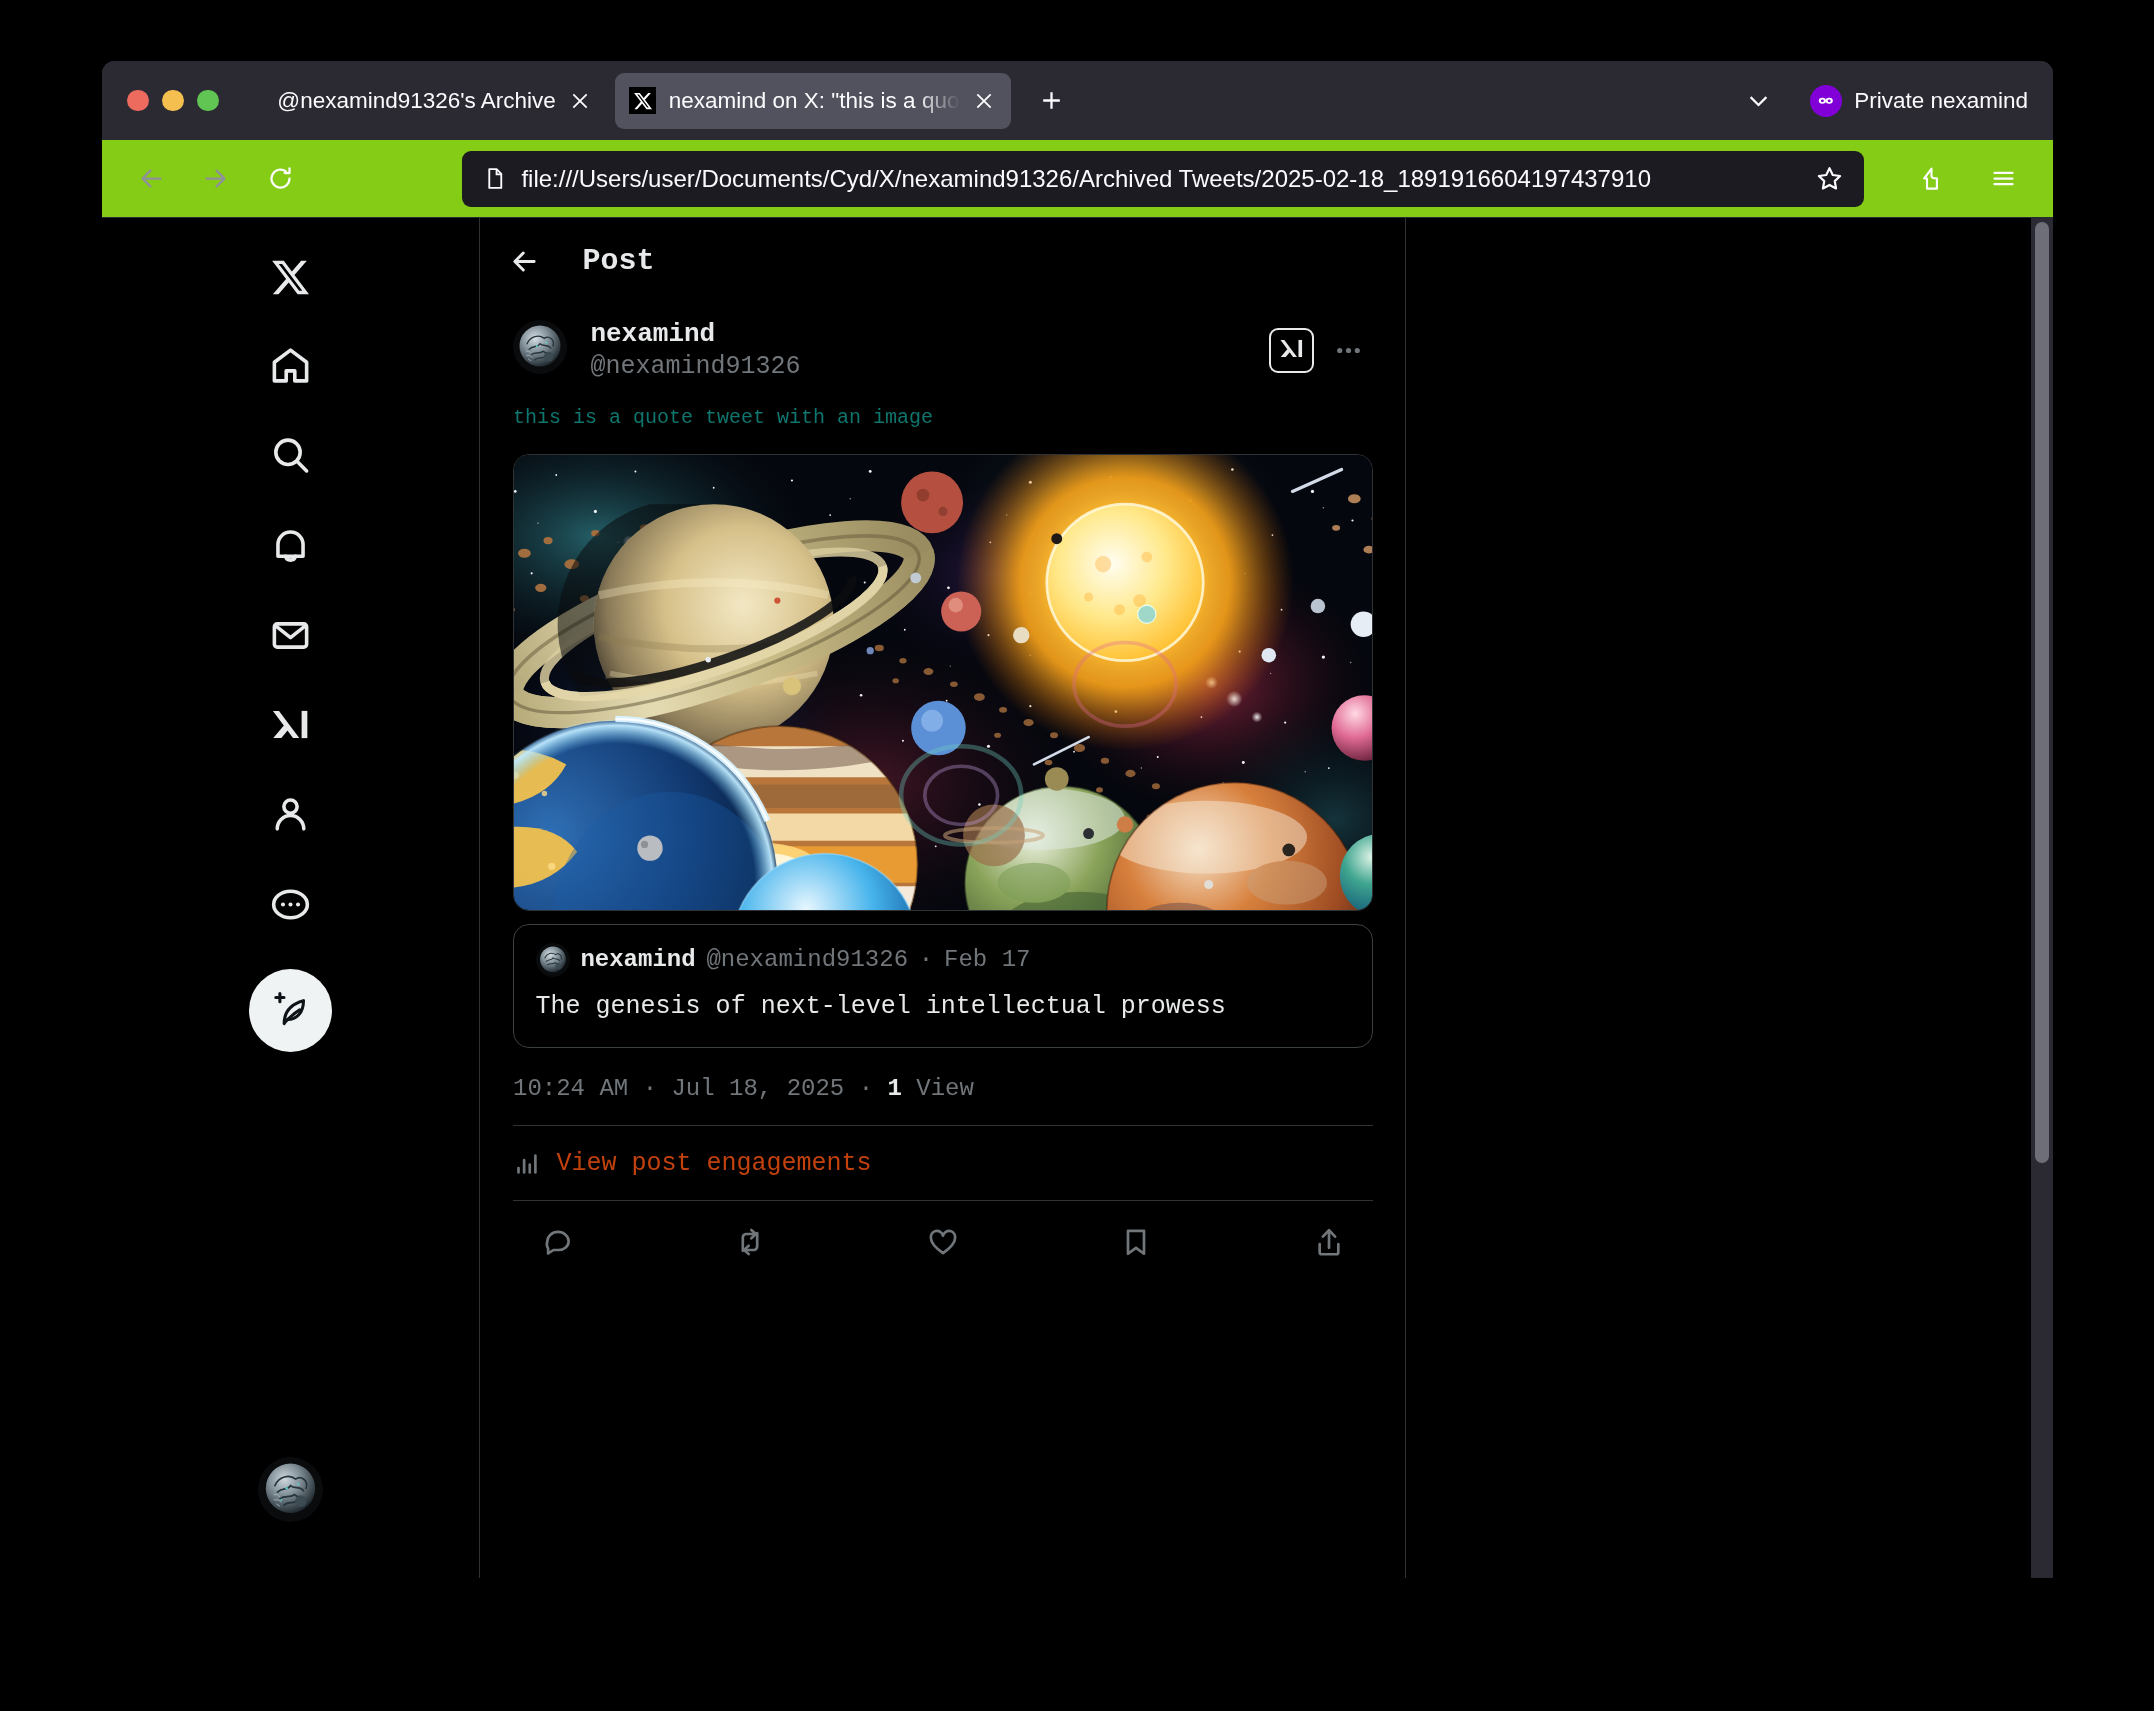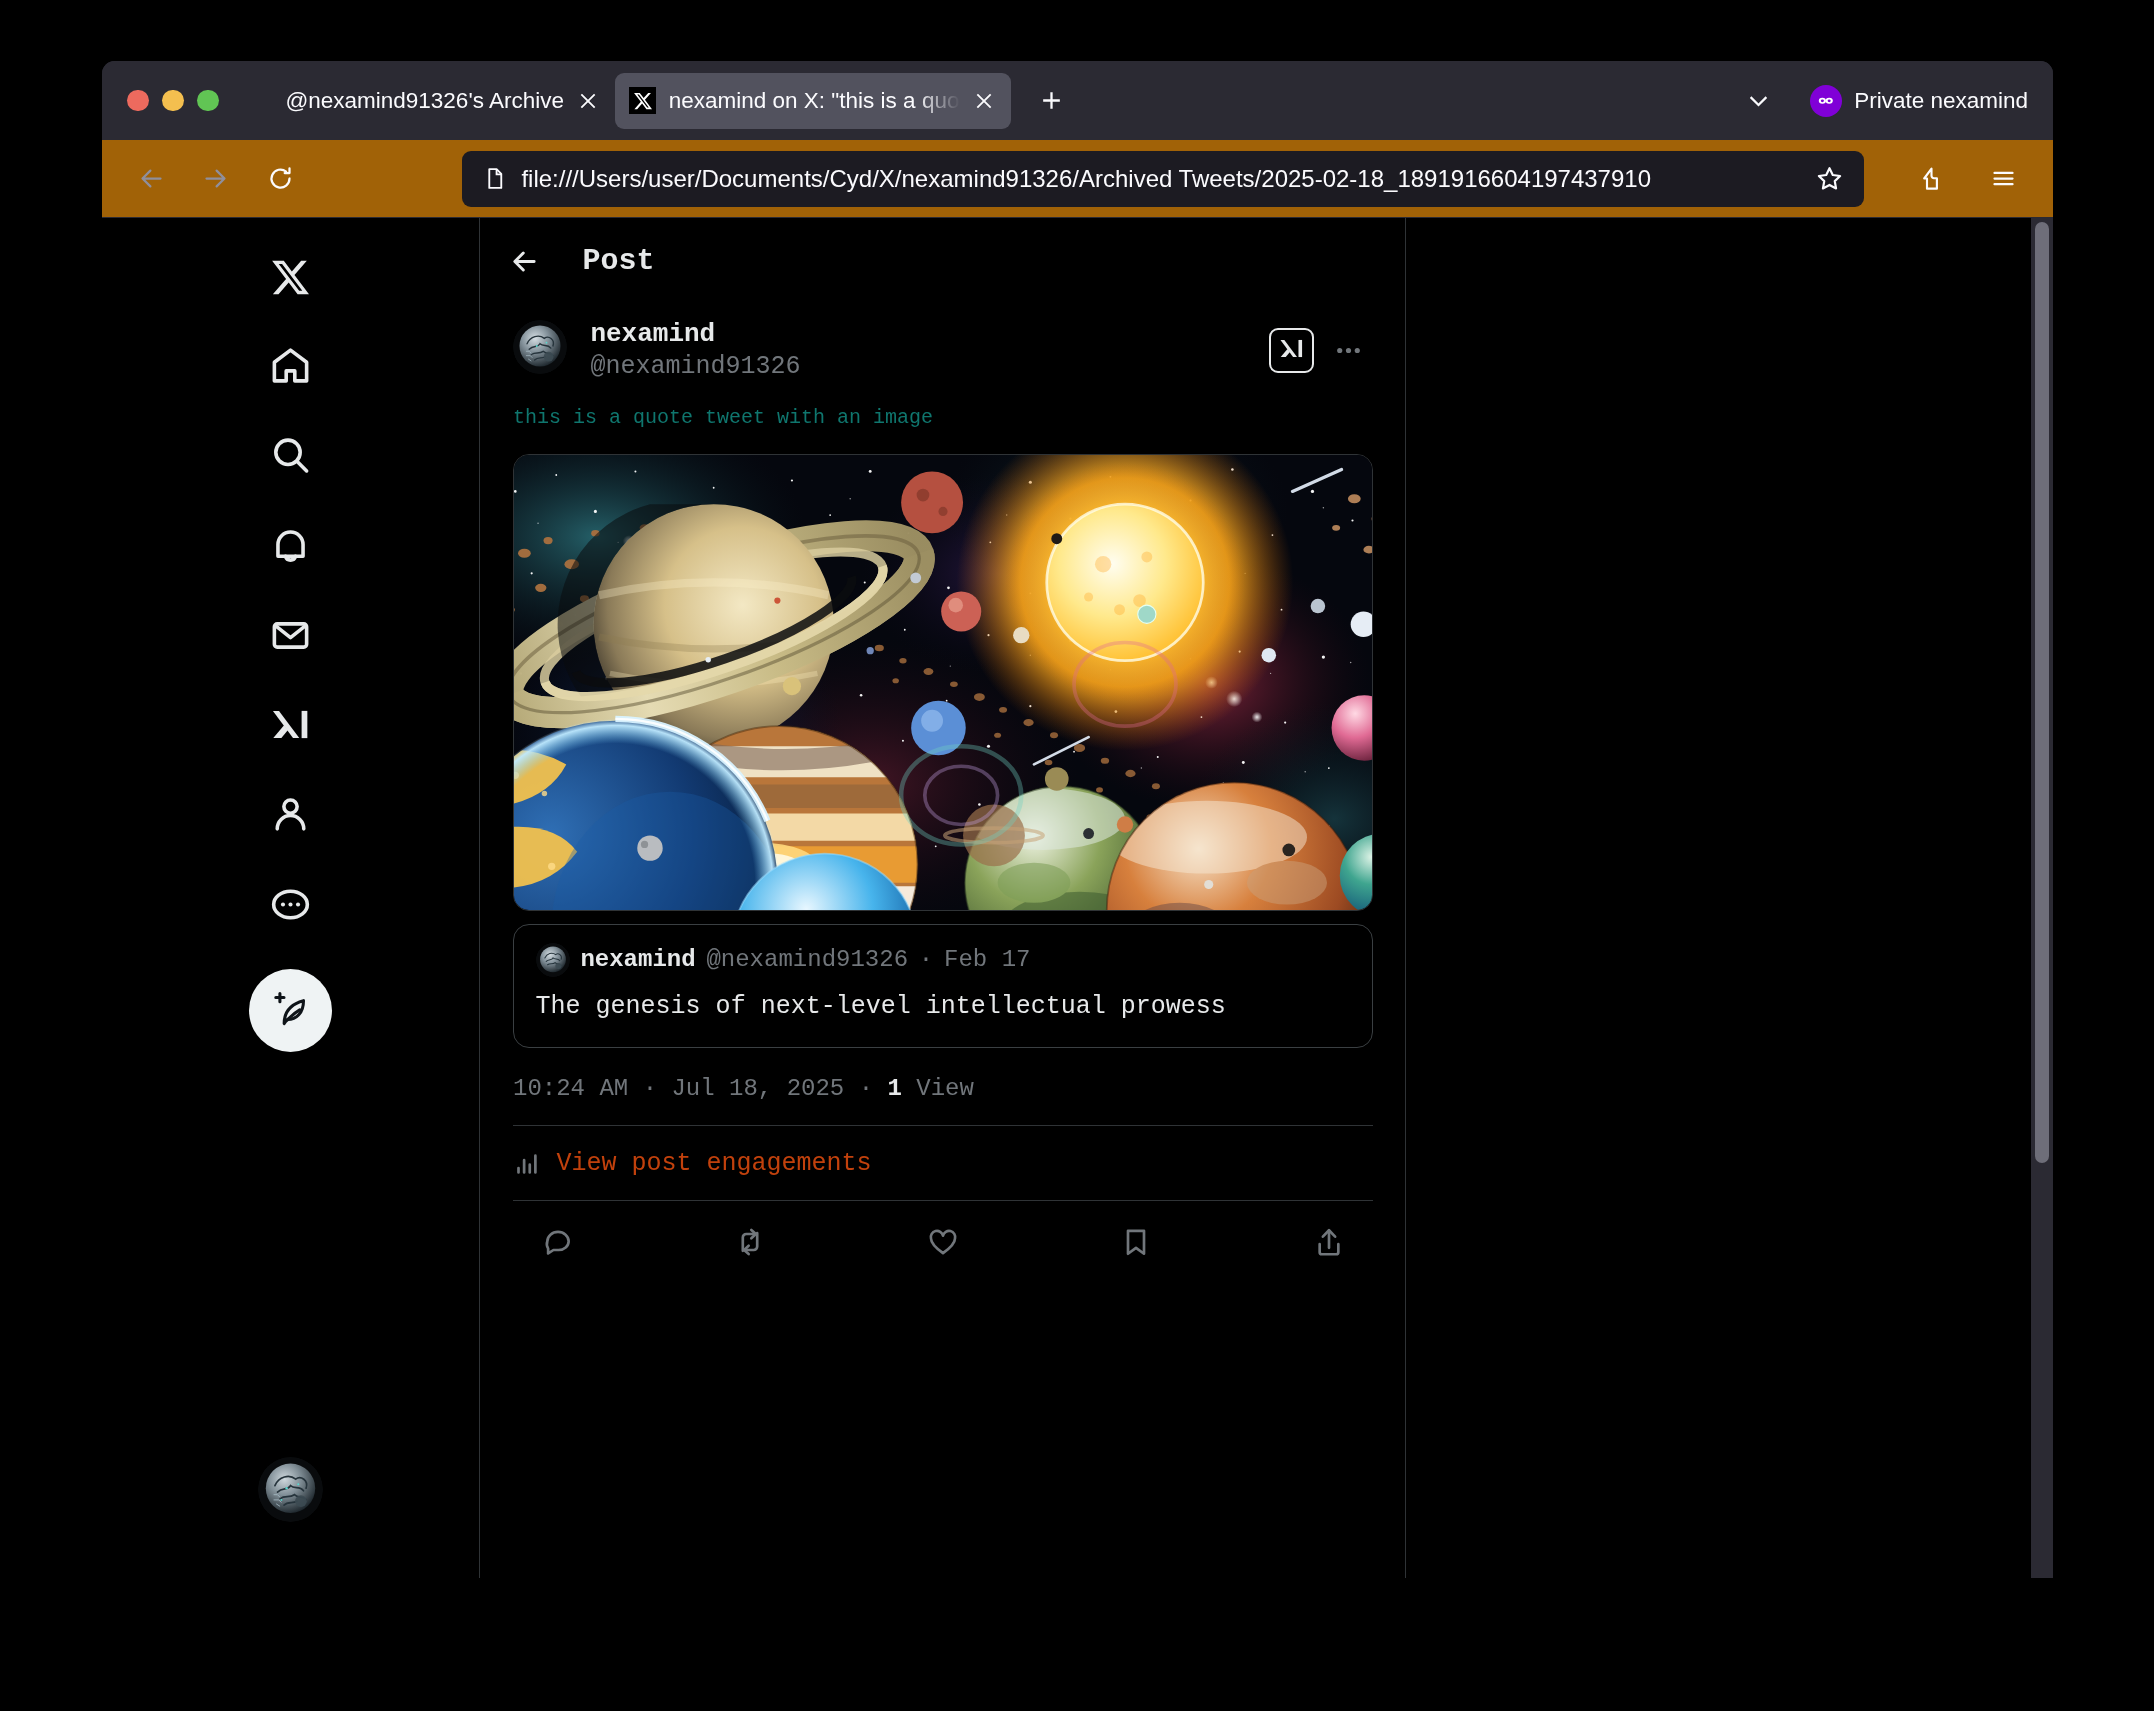--- a/index.html
+++ b/index.html
@@ -62,21 +62,21 @@
             mask-image: linear-gradient(to right, #000 85%, transparent 100%);
     flex: 1 1 auto;
   }
   .tab-close {
     width: 31px; height: 31px; flex: 0 0 31px;
     margin-left: 9px;
     display: flex; align-items: center; justify-content: center;
     color: #fbfbfe;
   }
   .tab-close svg { width: 20px; height: 20px; }
-  #tab1 { width: 360px; justify-content: flex-end; }
+  #tab1 { width: 360px; justify-content: center; }
   #tab1 .tab-title { text-align: center; flex: 0 0 auto; -webkit-mask-image: none; mask-image: none; }
 
   #new-tab-btn {
     width: 49px; height: 49px;
     margin-left: 16px;
     display: flex; align-items: center; justify-content: center;
     color: #fbfbfe; border-radius: 7.2px;
   }
   #new-tab-btn svg { width: 25px; height: 25px; }
 
@@ -91,21 +91,21 @@
     width: 32px; height: 32px; border-radius: 50%;
     background: #8000d7;
     display: flex; align-items: center; justify-content: center;
   }
   #private-icon svg { width: 21.6px; height: 21.6px; }
   #private-label { color: #fbfbfe; font-size: 22.5px; }
 
   
   #nav-bar {
     height: 77px;
-    background: #a16207;
+    background: #84cc16;
     display: flex; align-items: center;
     padding: 0 23.4px;
     position: relative;
   }
   .nav-btn {
     width: 52px; height: 52px;
     display: flex; align-items: center; justify-content: center;
     border-radius: 7.2px;
   }
   .nav-btn svg { width: 27px; height: 27px; }

